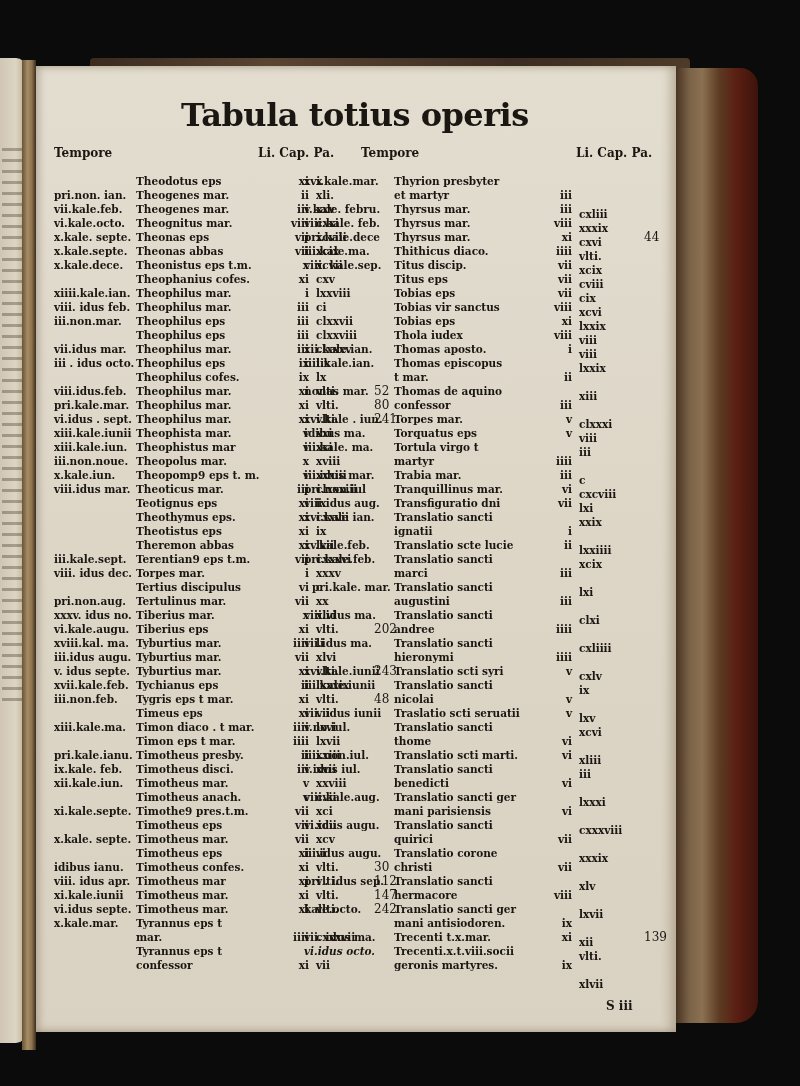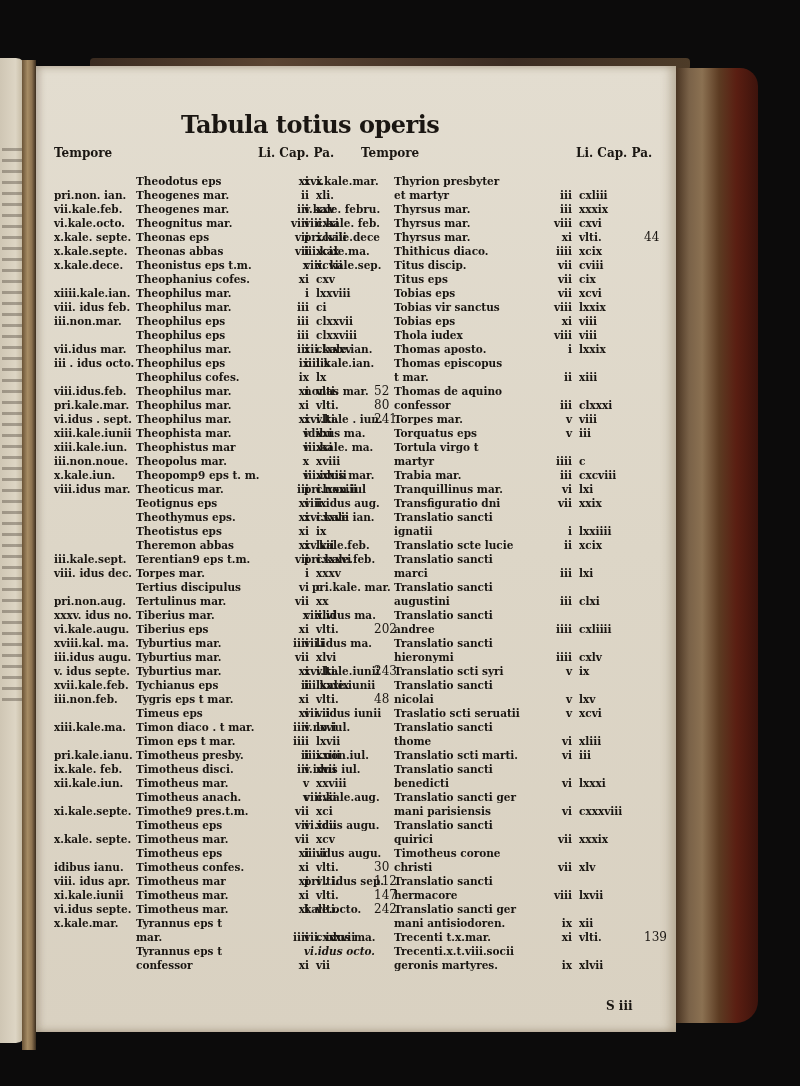--- a/index.html
+++ b/index.html
@@ -31,38 +31,38 @@
     background:linear-gradient(90deg,#3a2616 0%,#7a6248 20%,#8b7152 35%,#5c3b22 55%,#5a1e12 75%,#3d130c 100%);
     border-radius:0 18px 22px 0;
   }
   .page {
     position:absolute; left:36px; top:66px; width:640px; height:966px;
     background:linear-gradient(180deg,#e3ddd0 0%,#ddd6c7 50%,#d9d1c1 100%);
     box-shadow: inset -6px 0 10px rgba(120,100,70,.35), inset 4px 0 6px rgba(90,70,50,.25);
     color:#1a1612;
   }
   .title {
-    position:absolute; left:145px; top:44px; font-size:24px; font-weight:bold; letter-spacing:-.5px;
+    position:absolute; left:145px; top:30px; font-size:32px; font-weight:bold; letter-spacing:-.5px;
   }
   .folio {
     position:absolute; left:415px; top:44px; font-size:24px; font-weight:bold;
   }
   .hdr { position:absolute; top:80px; font-size:12px; font-weight:bold; }
   .col { position:absolute; top:108px; }
   .row {
     position:relative; height:14px; font-size:10.5px; line-height:14px; font-weight:bold; white-space:nowrap;
   }
   .row span { position:absolute; top:0; }
   .L .date { left:0; }
   .L .name { left:82px; }
   .L .chap { left:262px; }
   .L .page-n { left:320px; font-weight:normal; font-size:12px; }
   .R .date { left:0; }
   .R .name { left:90px; }
-  .R .chap { left:275px; }
+  .R .chap { left:275px;margin-top:19px; }
   .R .page-n { left:340px; font-weight:normal; font-size:12px; }
   .bk { text-align:right; width:40px; }
   .sig { position:absolute; left:570px; top:933px; font-size:12px; font-weight:bold; }
 </style>
 </head>
 <body>
 
 <div class="prev-page">
     <div class="ghost"></div>
   </div>
@@ -811,21 +811,21 @@
       </div>
       <div class="row">
         <span class="date" style="left: 0px;"></span>
         <span class="name">quirici</span>
         <span class="bk" style="left: 228px;">vii</span>
         <span class="chap">xxxix</span>
         <span class="page-n"></span>
       </div>
       <div class="row">
         <span class="date" style="left: 0px;">iii.idus augu.</span>
-        <span class="name">Timotheus corone</span>
+        <span class="name">Translatio corone</span>
         <span class="bk" style="left: 228px;"></span>
         <span class="chap"></span>
         <span class="page-n"></span>
       </div>
       <div class="row">
         <span class="date" style="left: 0px;"></span>
         <span class="name">christi</span>
         <span class="bk" style="left: 228px;">vii</span>
         <span class="chap">xlv</span>
         <span class="page-n"></span>

